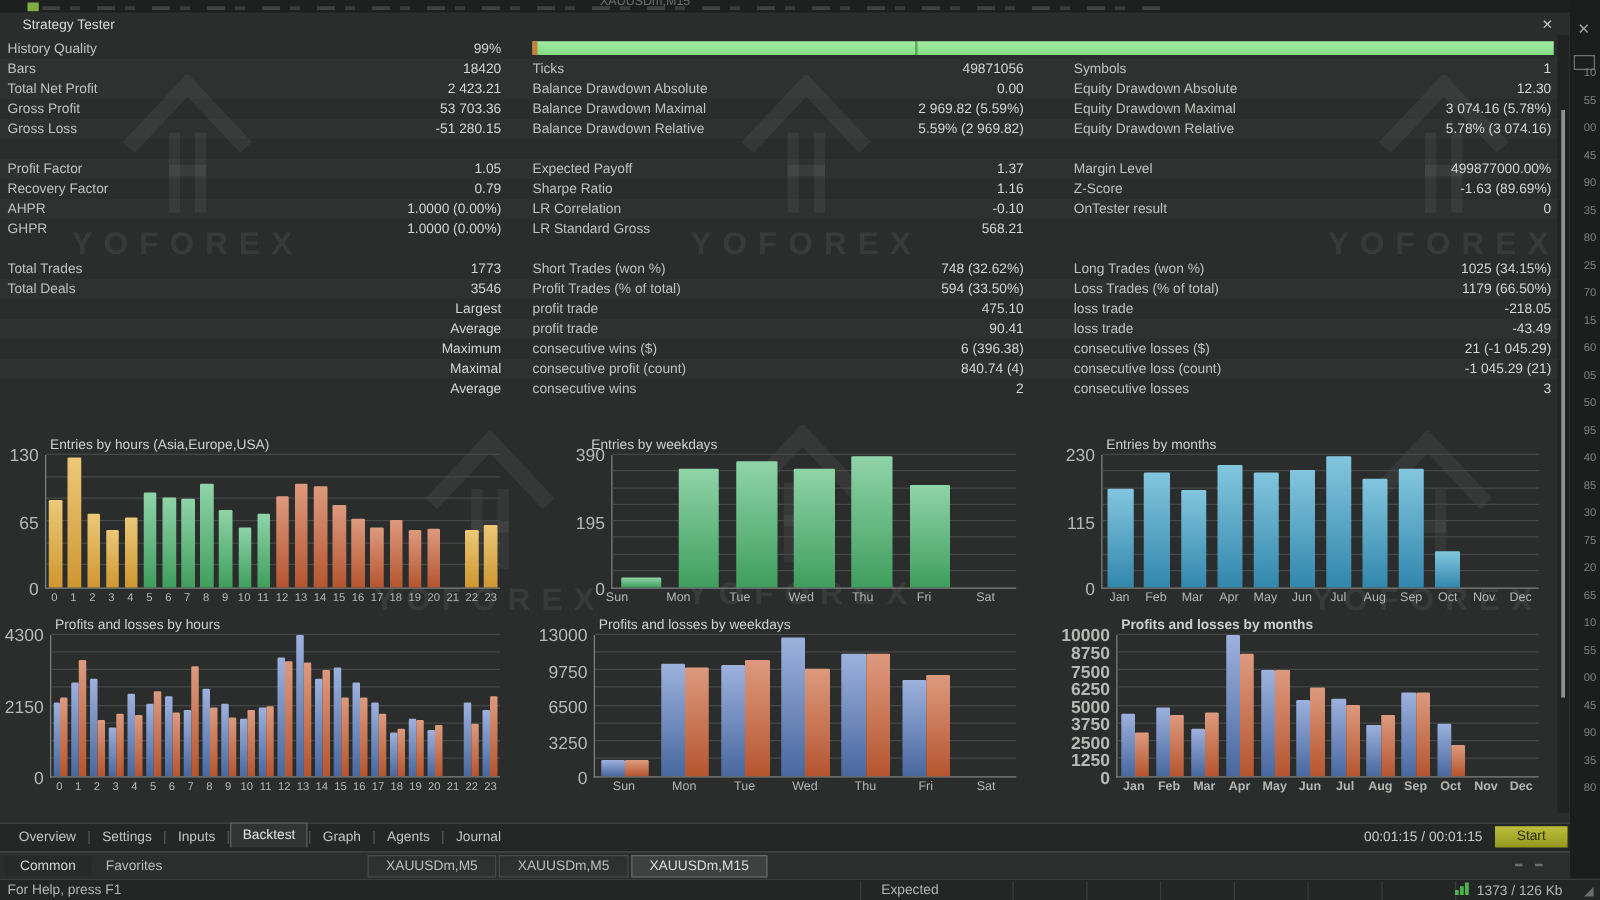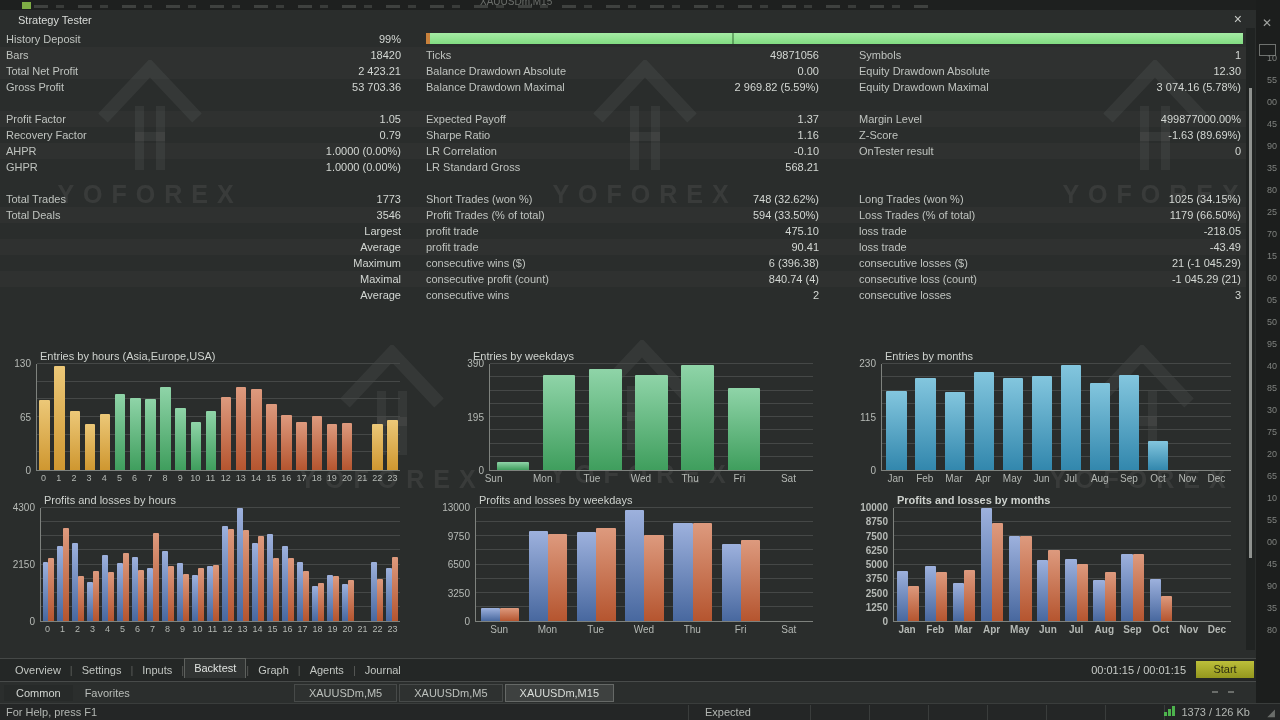--- a/index.html
+++ b/index.html
@@ -36,21 +36,21 @@
 
   
   .chart{position:absolute;}
   .chart-title{font-size:11px;color:#ced2ce;height:14px;line-height:13px;white-space:nowrap;}
   .chart-body{position:absolute;left:0;right:0;}
   .plot{position:absolute;top:0;bottom:0;right:2px;border-left:1px solid #7e827e;border-bottom:1px solid #7e827e;}
   .gridline{position:absolute;left:0;right:0;height:1px;background:#454847;}
   .bars{position:absolute;left:0;right:0;top:0;bottom:0;display:flex;align-items:flex-end;}
   .slot{flex:1;display:flex;align-items:flex-end;justify-content:center;height:100%;}
   .bar{border-radius:1px 1px 0 0;}
-  .ytick{position:absolute;right:5px;font-size:10px;color:#b6bab6;transform:translateY(50%);line-height:10px;}
+  .ytick{position:absolute;right:5px;font-size:14px;color:#b6bab6;transform:translateY(50%);line-height:10px;}
   .yaxis{position:absolute;left:0;top:0;bottom:0;}
   .xlabels{position:absolute;left:0;right:2px;display:flex;color:#b4b8b4;}
   .xlabel{flex:1;text-align:center;white-space:nowrap;overflow:visible;}
 
   
   .tab-row{position:absolute;left:0;top:658px;width:1256px;height:21px;background:#242726;
            border-top:1px solid #454847;display:flex;align-items:center;z-index:3;}
   .tab{font-size:11px;color:#c2c6c2;padding:2px 9px;white-space:nowrap;}
   .tab.active{background:#313433;border:1px solid #5e615e;border-bottom:none;padding:3px 9px 4px;margin-top:-4px;color:#e0e3e0;}
   .tab-divider{color:#5a5d5a;font-size:11px;}
@@ -176,21 +176,21 @@
         <div class="wm" style="left: 1022px; top: 335px;"><svg width="110" height="112" viewBox="0 0 110 112">
   <path d="M8 58 L55 8 L102 58" fill="none" stroke="rgba(255,255,255,0.055)" stroke-width="13"></path>
   <rect x="40" y="46" width="9" height="64" fill="rgba(255,255,255,0.055)"></rect>
   <rect x="61" y="46" width="9" height="64" fill="rgba(255,255,255,0.055)"></rect>
   <rect x="40" y="72" width="30" height="9" fill="rgba(255,255,255,0.055)"></rect>
           </svg><div class="wm-text">YOFOREX</div></div>
       </div>
 
     <div class="stats" id="stats">
         <div class="stat-row">
-          <div class="cell-label">History Deposit</div>
+          <div class="cell-label">History Quality</div>
           <div class="cell-value">99%</div>
           <div></div>
           <div class="cell-label"></div>
           <div class="cell-value"></div>
           <div></div>
           <div class="cell-label"></div>
           <div class="cell-value"></div>
         </div>
         <div class="stat-row stripe">
           <div class="cell-label">Bars</div>
@@ -214,20 +214,30 @@
         </div>
         <div class="stat-row">
           <div class="cell-label">Gross Profit</div>
           <div class="cell-value">53 703.36</div>
           <div></div>
           <div class="cell-label">Balance Drawdown Maximal</div>
           <div class="cell-value">2 969.82 (5.59%)</div>
           <div></div>
           <div class="cell-label">Equity Drawdown Maximal</div>
           <div class="cell-value">3 074.16 (5.78%)</div>
+        </div>
+        <div class="stat-row stripe">
+          <div class="cell-label">Gross Loss</div>
+          <div class="cell-value">-51 280.15</div>
+          <div></div>
+          <div class="cell-label">Balance Drawdown Relative</div>
+          <div class="cell-value">5.59% (2 969.82)</div>
+          <div></div>
+          <div class="cell-label">Equity Drawdown Relative</div>
+          <div class="cell-value">5.78% (3 074.16)</div>
         </div>
         <div class="stat-row">
           <div class="cell-label"></div>
           <div class="cell-value"></div>
           <div></div>
           <div class="cell-label"></div>
           <div class="cell-value"></div>
           <div></div>
           <div class="cell-label"></div>
           <div class="cell-value"></div>

